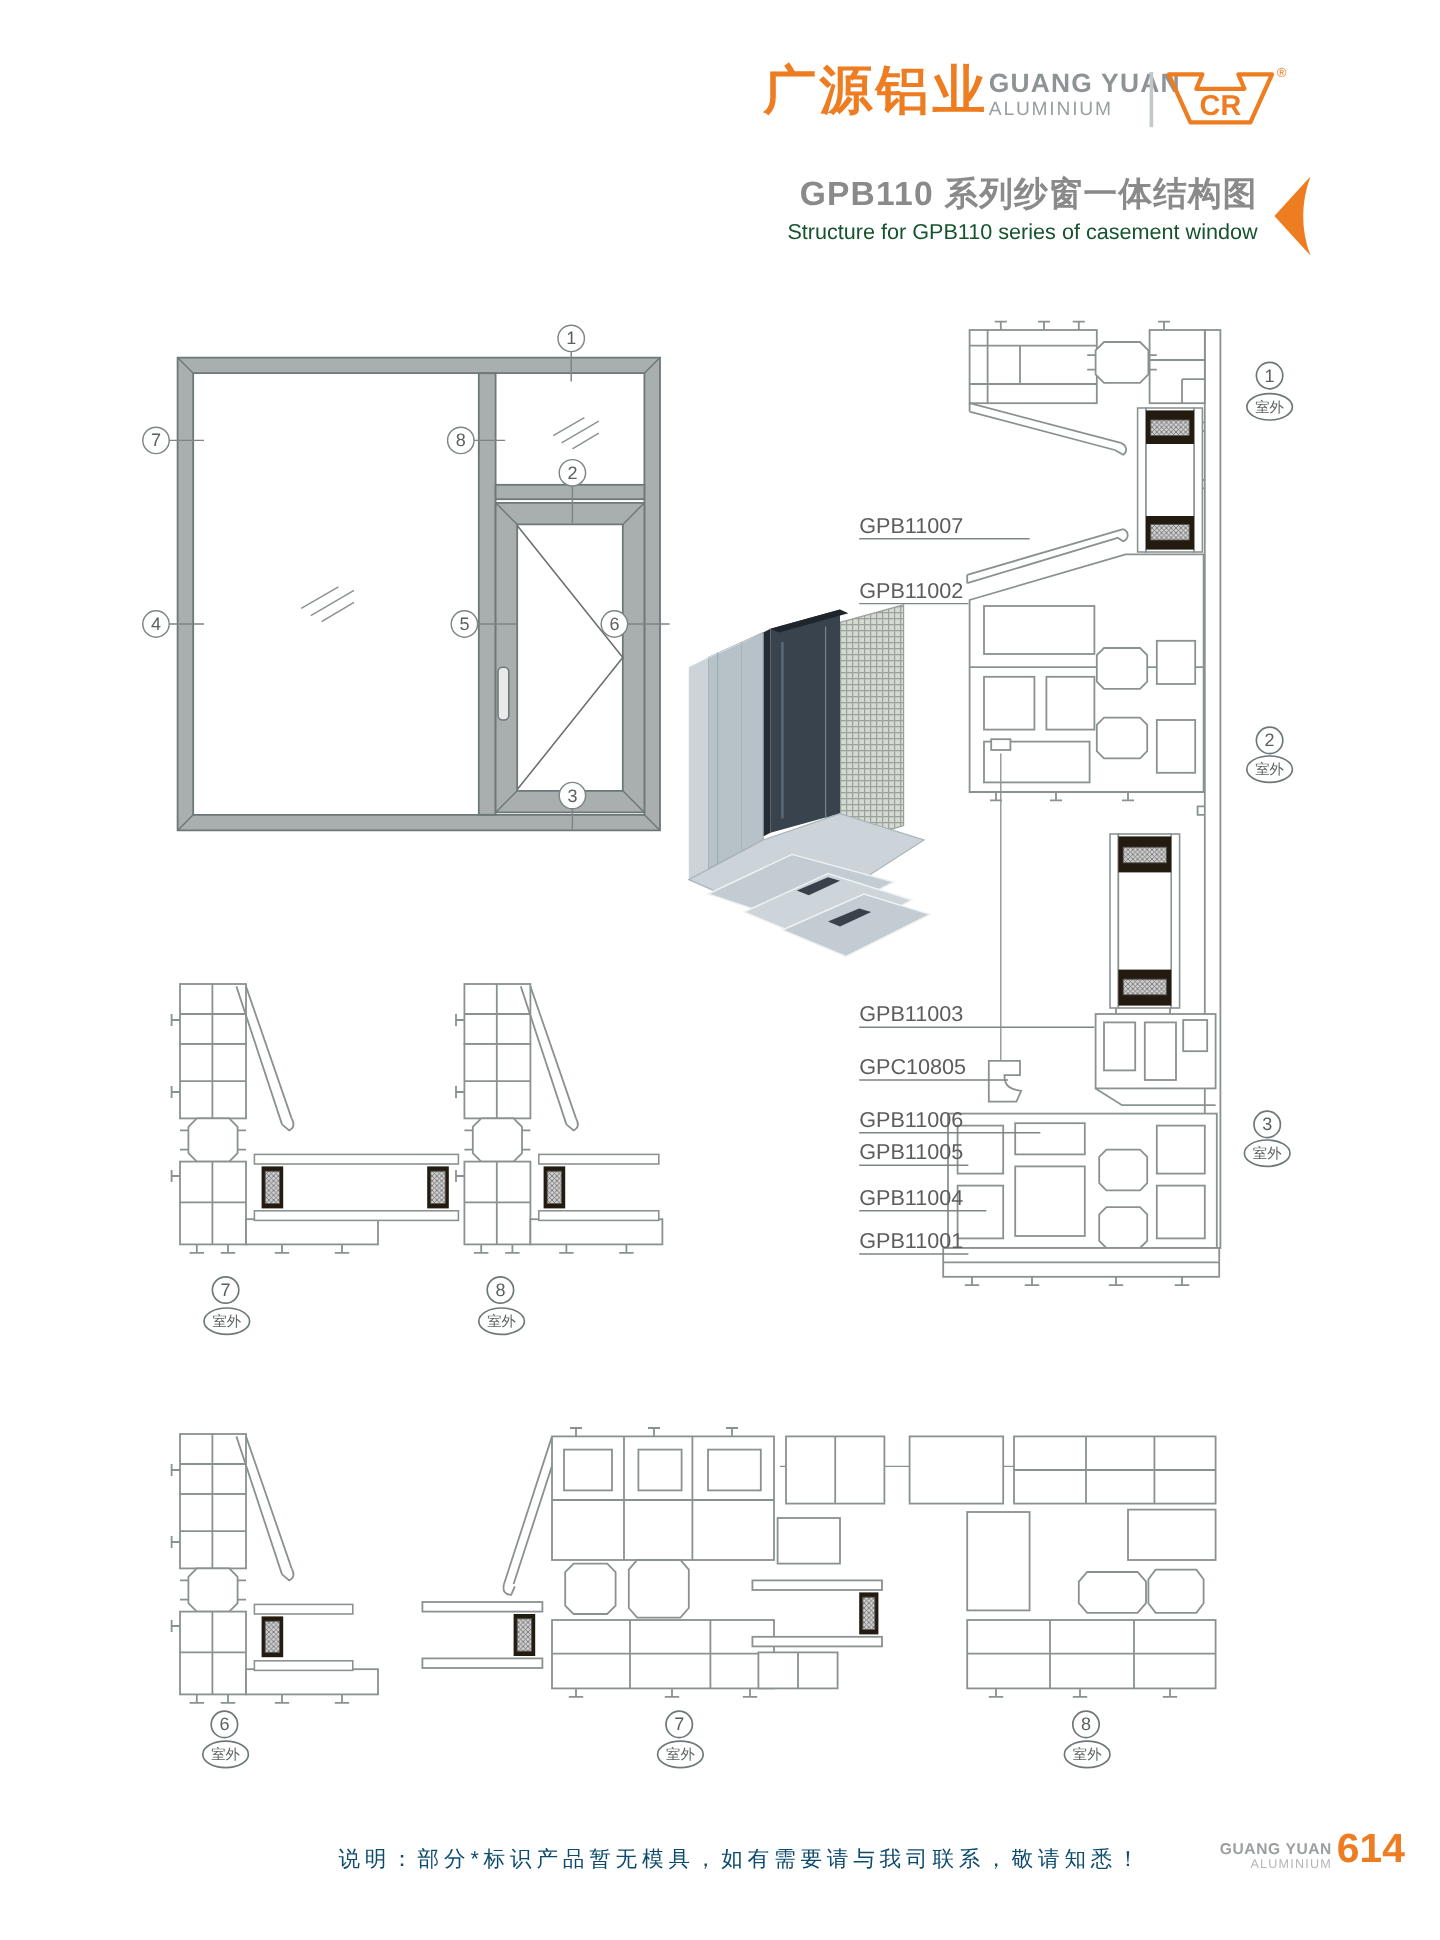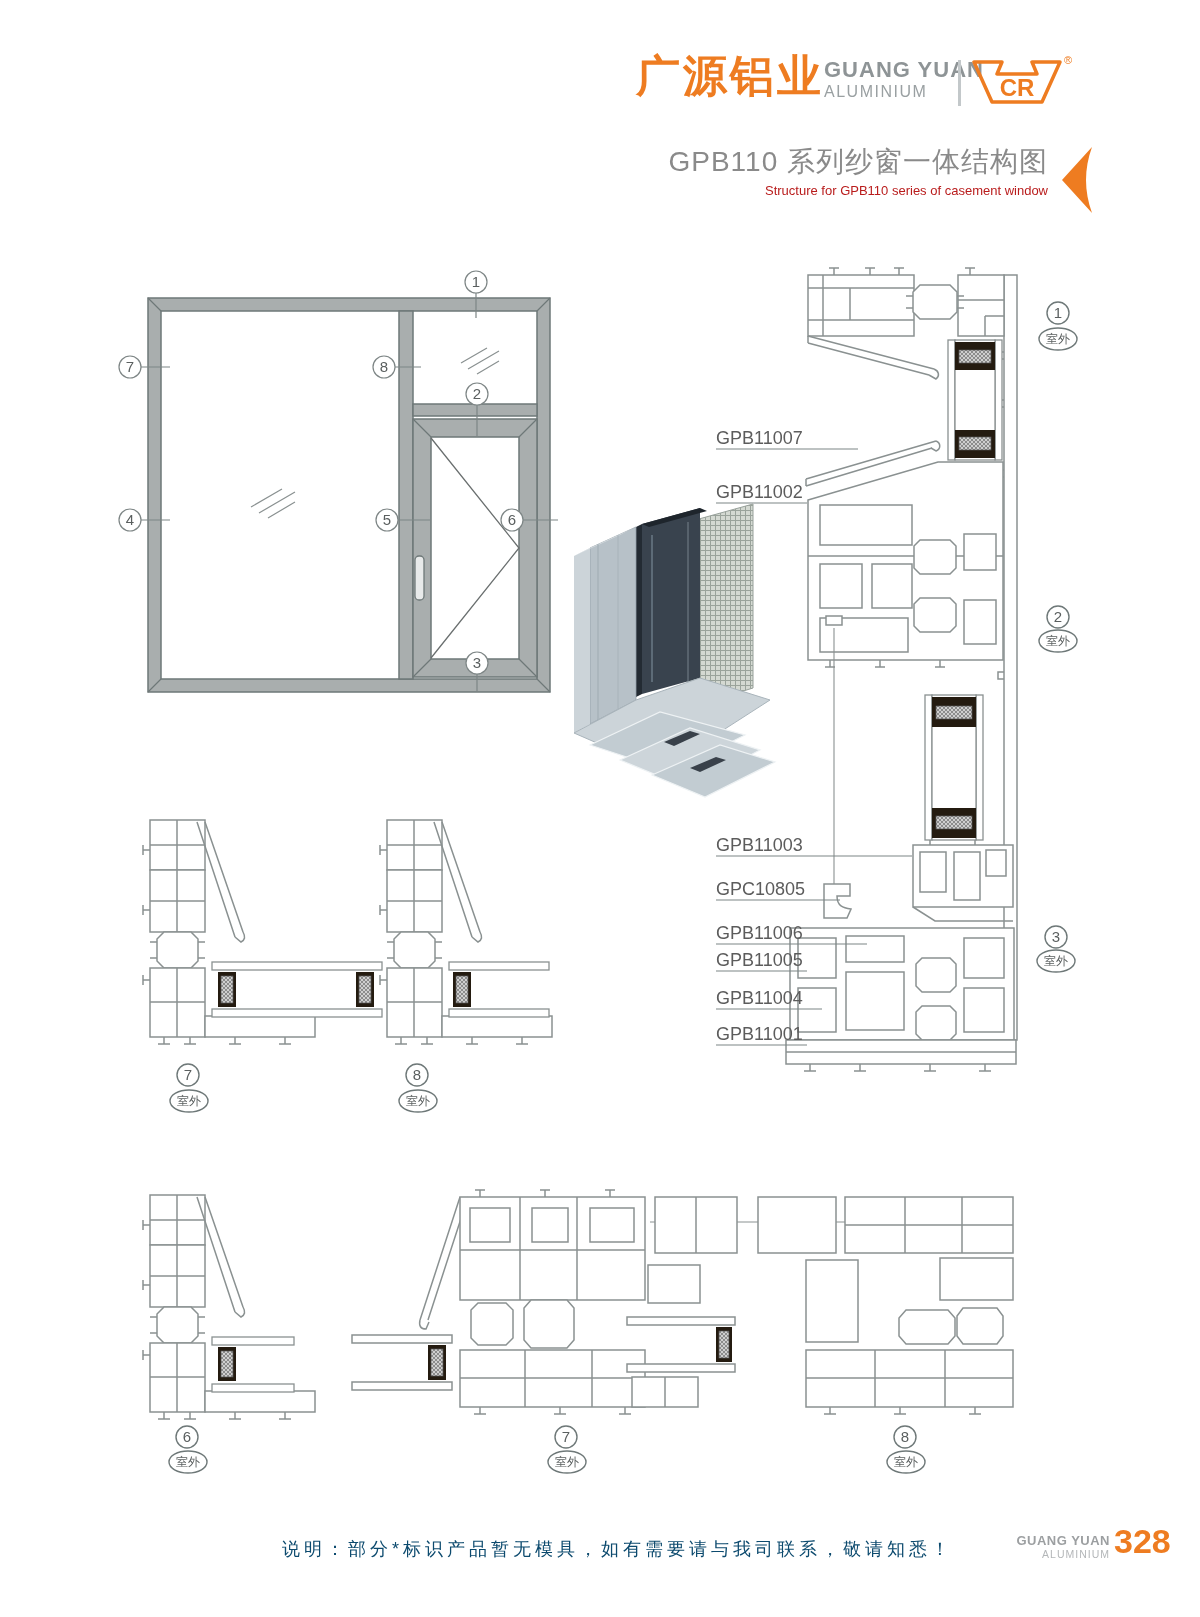--- a/index.html
+++ b/index.html
@@ -7,22 +7,22 @@
         font-family:"Liberation Sans","DejaVu Sans",sans-serif;}
   
   .brand-cn{position:absolute;left:636px;top:48px;font-size:44px;font-weight:bold;
             color:#EE7C21;letter-spacing:3px;line-height:56px;}
   .brand-en{position:absolute;left:824px;top:58px;color:#8e9496;}
   .brand-en .l1{font-size:22px;font-weight:bold;letter-spacing:1px;line-height:24px;}
   .brand-en .l2{font-size:16px;color:#9aa0a2;letter-spacing:1.5px;line-height:20px;}
   .brand-divider{position:absolute;left:958px;top:60px;width:3px;height:46px;background:#c3c8ca;}
   .logo-box{position:absolute;left:968px;top:52px;width:104px;height:60px;}
   .title-block{position:absolute;left:500px;top:146px;width:548px;text-align:right;}
-  .title-block h1{margin:0;font-size:28px;font-weight:normal;color:#8a8a8a;letter-spacing:1px;line-height:32px;}
-  .title-block .sub{margin-top:5px;font-size:13px;color:#b91c1c;}
+  .title-block h1{margin:0;font-size:28px;font-weight:bold;color:#8a8a8a;letter-spacing:1px;line-height:32px;}
+  .title-block .sub{margin-top:5px;font-size:18px;color:#14532d;}
   .title-arrow{position:absolute;left:1058px;top:146px;}
   
   #draw{position:absolute;left:0;top:240px;}
   text{font-family:"Liberation Sans","DejaVu Sans",sans-serif;}
   .callout-num{font-size:15px;fill:#5a5f5f;text-anchor:middle;}
   .loc-text{font-size:12px;fill:#5a5f5f;text-anchor:middle;}
   .part-label{font-size:18px;fill:#5c5c5c;}
   
   .foot-note{position:absolute;left:282px;top:1537px;font-size:18px;color:#0c4a6e;letter-spacing:4px;}
   .foot-brand{position:absolute;left:940px;top:1533px;width:170px;text-align:right;}
@@ -366,15 +366,15 @@
       <text class="callout-num" x="905" y="1442">8</text>
       <text class="loc-text" x="906" y="1466">室外</text>
     </g>
   </svg>
 
   <div class="foot-note">说明：部分*标识产品暂无模具，如有需要请与我司联系，敬请知悉！</div>
   <div class="foot-brand">
     <div class="l1">GUANG YUAN</div>
     <div class="l2">ALUMINIUM</div>
   </div>
-  <div class="foot-page">328</div>
+  <div class="foot-page">614</div>
 
 </div>
 
 </body></html>

